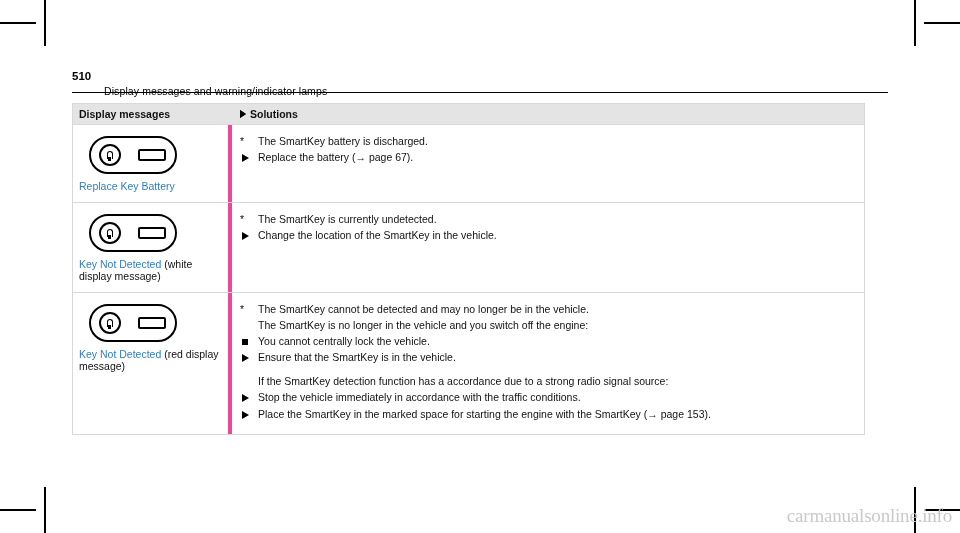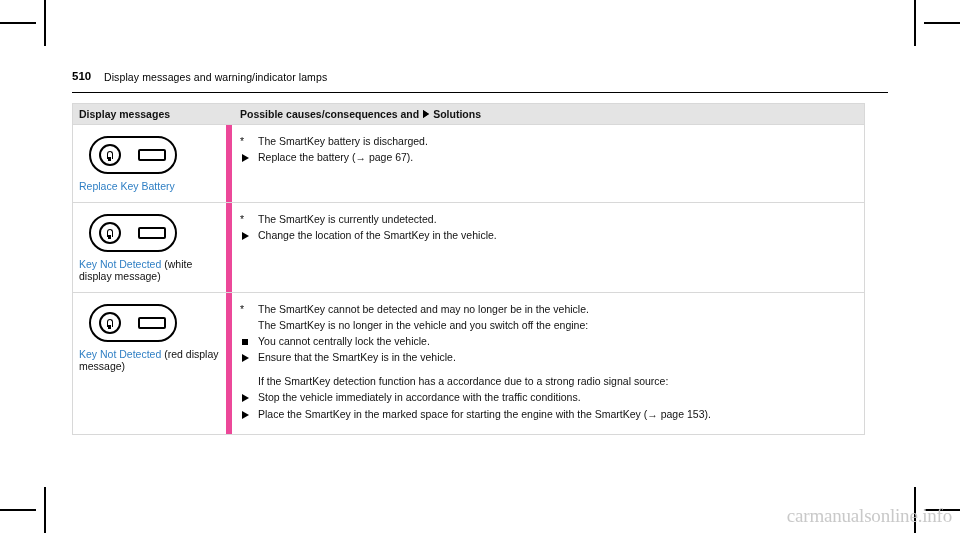--- a/index.html
+++ b/index.html
@@ -35,21 +35,21 @@
     color: #000;
     position: absolute;
     left: 0;
     top: 0;
   }
   .header-title {
     font-size: 10.5px;
     color: #000;
     position: absolute;
     left: 32px;
-    top: 1px;
+    top: 15px;
     letter-spacing: 0.1px;
   }
   .header-rule {
     position: absolute;
     left: 72px;
     top: 92px;
     width: 816px;
     height: 1px;
     background: #000;
   }
@@ -93,21 +93,21 @@
     display: flex;
     border-bottom: 1px solid #d8d8d8;
   }
   .row:last-child {
     border-bottom: none;
   }
   .cell-left {
     width: 159px;
     box-sizing: border-box;
     padding: 9px 6px 10px 6px;
-    border-right: 6px solid #ec4899;
+    border-right: 4px solid #ec4899;
   }
   .cell-right {
     flex: 1;
     box-sizing: border-box;
     padding: 9px 8px 10px 8px;
   }
 
   
   .fob {
     width: 88px;
@@ -269,21 +269,20 @@
   <div class="page-num">510</div>
   <div class="header-title">Display messages and warning/indicator lamps</div>
 </div>
 <div class="header-rule"></div>
 
 <div class="table">
 
   <div class="thead">
     <div class="th-left">Display messages</div>
     <div class="th-right">
-      <span>Possible causes/consequences and</span>
       <span class="dbl-arrow"></span>
       <span>Solutions</span>
     </div>
   </div>
 
   <div class="row">
     <div class="cell-left">
       <div class="fob">
         <span class="circle"></span>
         <span class="bar"></span>

